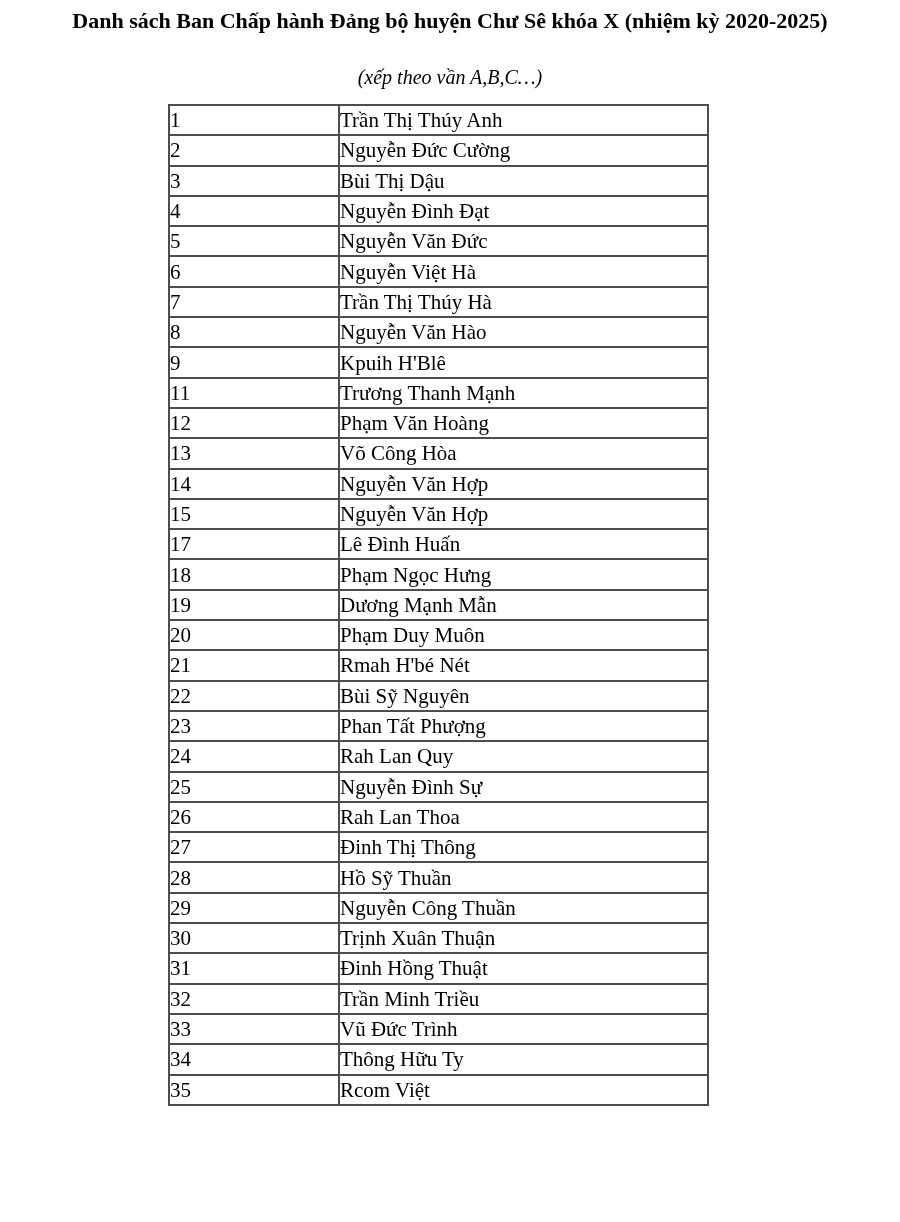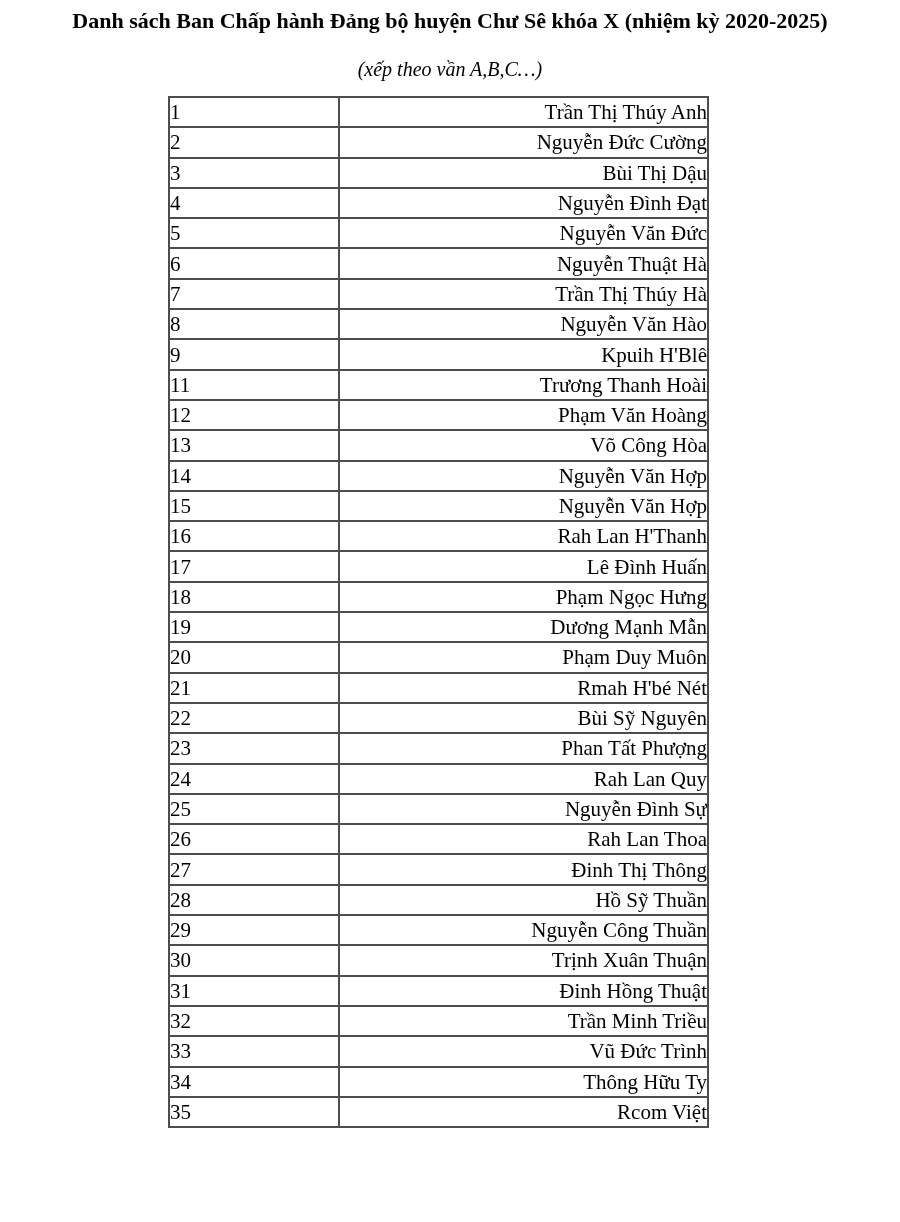--- a/index.html
+++ b/index.html
@@ -18,21 +18,21 @@
   }
   .doc-title {
     margin: 6px 10px 0 10px;
     text-align: center;
     font-size: 22px;
     font-weight: bold;
     line-height: 30px;
     font-family: "Liberation Serif", serif;
   }
   .doc-subtitle {
-    margin-top: 20px;
+    margin-top: 28px;
     text-align: center;
     font-style: italic;
     font-size: 20px;
     line-height: 26px;
   }
   table.members {
     border-collapse: collapse;
     margin: 14px 0 0 168px;
     table-layout: fixed;
     width: 535px;
@@ -47,21 +47,20 @@
     overflow: hidden;
     white-space: nowrap;
   }
   td.col-no {
     width: 168px;
     padding-left: 13px;
   }
   td.col-name {
     width: 367px;
     padding-left: 9px;
-    text-align: right;
   }
 </style>
 </head>
 <body>
 
 <div class="page">
   <h1 class="doc-title">Danh sách Ban Chấp hành Đảng bộ huyện Chư Sê khóa X (nhiệm kỳ 2020-2025)</h1>
 
   <div class="doc-subtitle">(xếp theo vần A,B,C…)</div>
 
@@ -82,57 +81,53 @@
         <tr>
           <td class="col-no">4</td>
           <td class="col-name">Nguyễn Đình Đạt</td>
         </tr>
         <tr>
           <td class="col-no">5</td>
           <td class="col-name">Nguyễn Văn Đức</td>
         </tr>
         <tr>
           <td class="col-no">6</td>
-          <td class="col-name">Nguyễn Thuật Hà</td>
+          <td class="col-name">Nguyễn Việt Hà</td>
         </tr>
         <tr>
           <td class="col-no">7</td>
           <td class="col-name">Trần Thị Thúy Hà</td>
         </tr>
         <tr>
           <td class="col-no">8</td>
           <td class="col-name">Nguyễn Văn Hào</td>
         </tr>
         <tr>
           <td class="col-no">9</td>
           <td class="col-name">Kpuih H'Blê</td>
         </tr>
         <tr>
           <td class="col-no">11</td>
-          <td class="col-name">Trương Thanh Hoài</td>
+          <td class="col-name">Trương Thanh Mạnh</td>
         </tr>
         <tr>
           <td class="col-no">12</td>
           <td class="col-name">Phạm Văn Hoàng</td>
         </tr>
         <tr>
           <td class="col-no">13</td>
           <td class="col-name">Võ Công Hòa</td>
         </tr>
         <tr>
           <td class="col-no">14</td>
           <td class="col-name">Nguyễn Văn Hợp</td>
         </tr>
         <tr>
           <td class="col-no">15</td>
           <td class="col-name">Nguyễn Văn Hợp</td>
-        </tr>
-        <tr>
-          <td class="col-no">16</td>
-          <td class="col-name">Rah Lan H'Thanh</td>
         </tr>
         <tr>
           <td class="col-no">17</td>
           <td class="col-name">Lê Đình Huấn</td>
         </tr>
         <tr>
           <td class="col-no">18</td>
           <td class="col-name">Phạm Ngọc Hưng</td>
         </tr>
         <tr>

